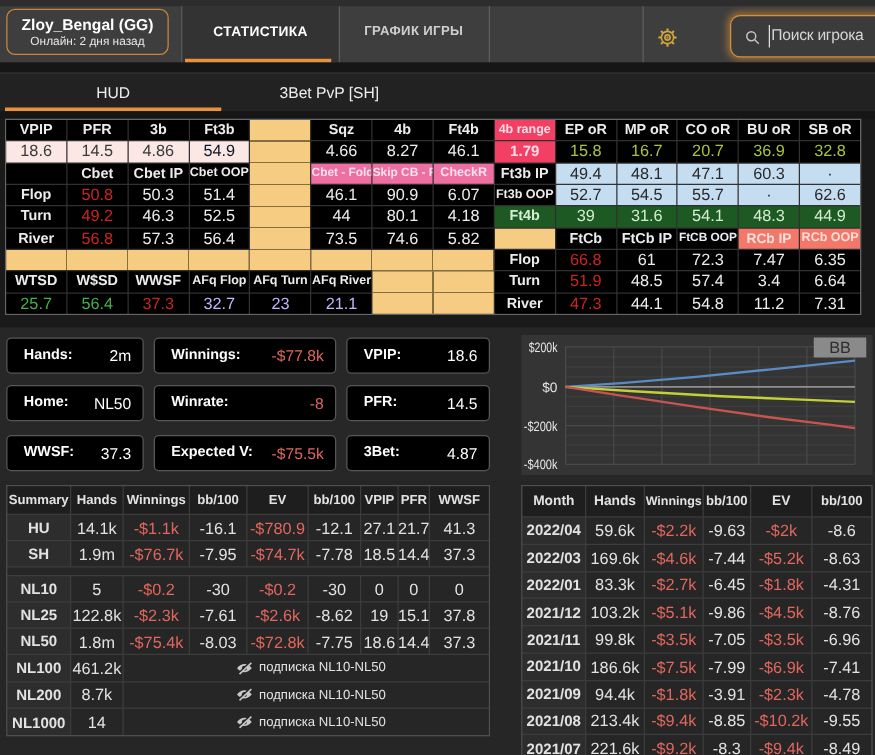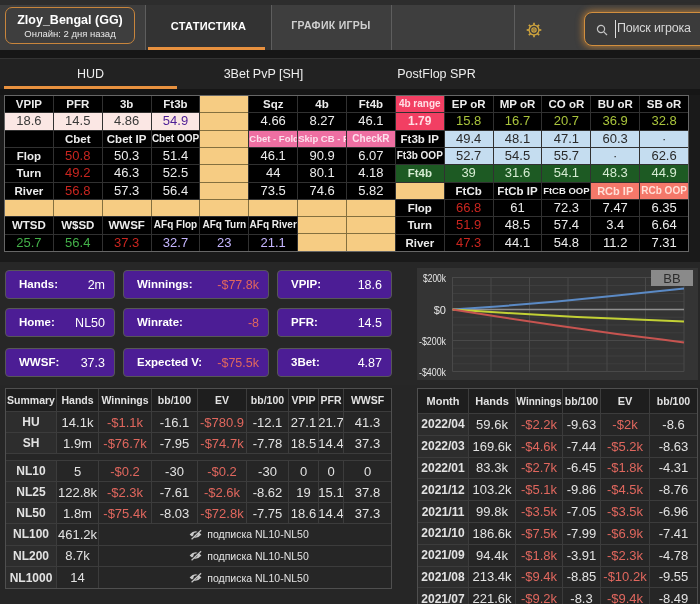--- a/index.html
+++ b/index.html
@@ -47,24 +47,24 @@
 #hud .pinkbg { background:#fbe7e4; color:#3a3a3a; }
 #hud .crim { background:#f23f63; color:#ffdfe5; font-weight:bold; font-size:12px; }
 #hud .pink { background:#ee6fa2; color:#fce1ec; font-weight:bold; font-size:10.5px; }
 #hud .blue { background:#c5ddf0; color:#2a2a2a; }
 #hud .dgreen { background:#1d5a23; color:#d5ecd2; }
 #hud .salmon { background:#f4786a; color:#ffe0d8; font-weight:bold; font-size:12px; }
 #hud .red { color:#c9251f; }
 #hud .grn { color:#43b049; }
 #hud .org { color:#c4b5fd; }
 #hud .ygrn { color:#a9c43c; }
-#hud .ptx { color:#4c1d95; }
-
-
-.sbox { position:absolute; height:29px; background:#4c1d95; border:1px solid #575757; border-radius:4px; color:#fff; }
+#hud .ptx { color:#0f172a; }
+
+
+.sbox { position:absolute; height:29px; background:#000000; border:1px solid #575757; border-radius:4px; color:#fff; }
 .sbox .lab { position:absolute; left:13px; top:7px; font-size:11.5px; font-weight:bold; }
 .sbox .val { position:absolute; right:9px; top:7px; font-size:12.5px; }
 .sbox .red { color:#e0675e; }
 
 
 #graph { position:absolute; left:417px; top:268px; width:281px; height:112px; background:#343434; }
 
 
 .btab { position:absolute; border:1px solid #4f4f4f; background:#3c3c3c; display:grid; gap:1px; }
 .btab div { background:#262626; color:#e2e2e2; font-size:13px; display:flex; align-items:center; justify-content:center; white-space:nowrap; overflow:hidden; }
@@ -119,21 +119,20 @@
 </div>
 <div id="tabline"></div>
 
 <div id="strip1"></div>
 <div class="abs" style="left:0;top:95px;width:700px;height:167px;background:#1a1a1a;z-index:-3"></div>
 <div class="abs" style="left:0;top:262px;width:700px;height:123px;background:#272727;z-index:-3"></div>
 <div class="abs" style="left:0;top:385px;width:700px;height:219px;background:#262626;z-index:-3"></div>
 <div id="subtabs">
   <div class="stab" style="left:4px;width:173px;">HUD</div>
   <div class="stab" style="left:177px;width:173px;">3Bet PvP [SH]</div>
-  <div class="stab" style="left:350px;width:173px;">PostFlop SPR</div>
   <div class="stab" style="left:518px;width:173px;margin-top:26px;">3b Pots</div>
 </div>
 <div id="hudline"></div>
 <div id="strip2"></div>
 
 <div id="hud">
   <div class="tanv"></div>
     <div class="tanh1"></div>
     <div class="tanh2"></div>
     <div class="tanb"></div>

